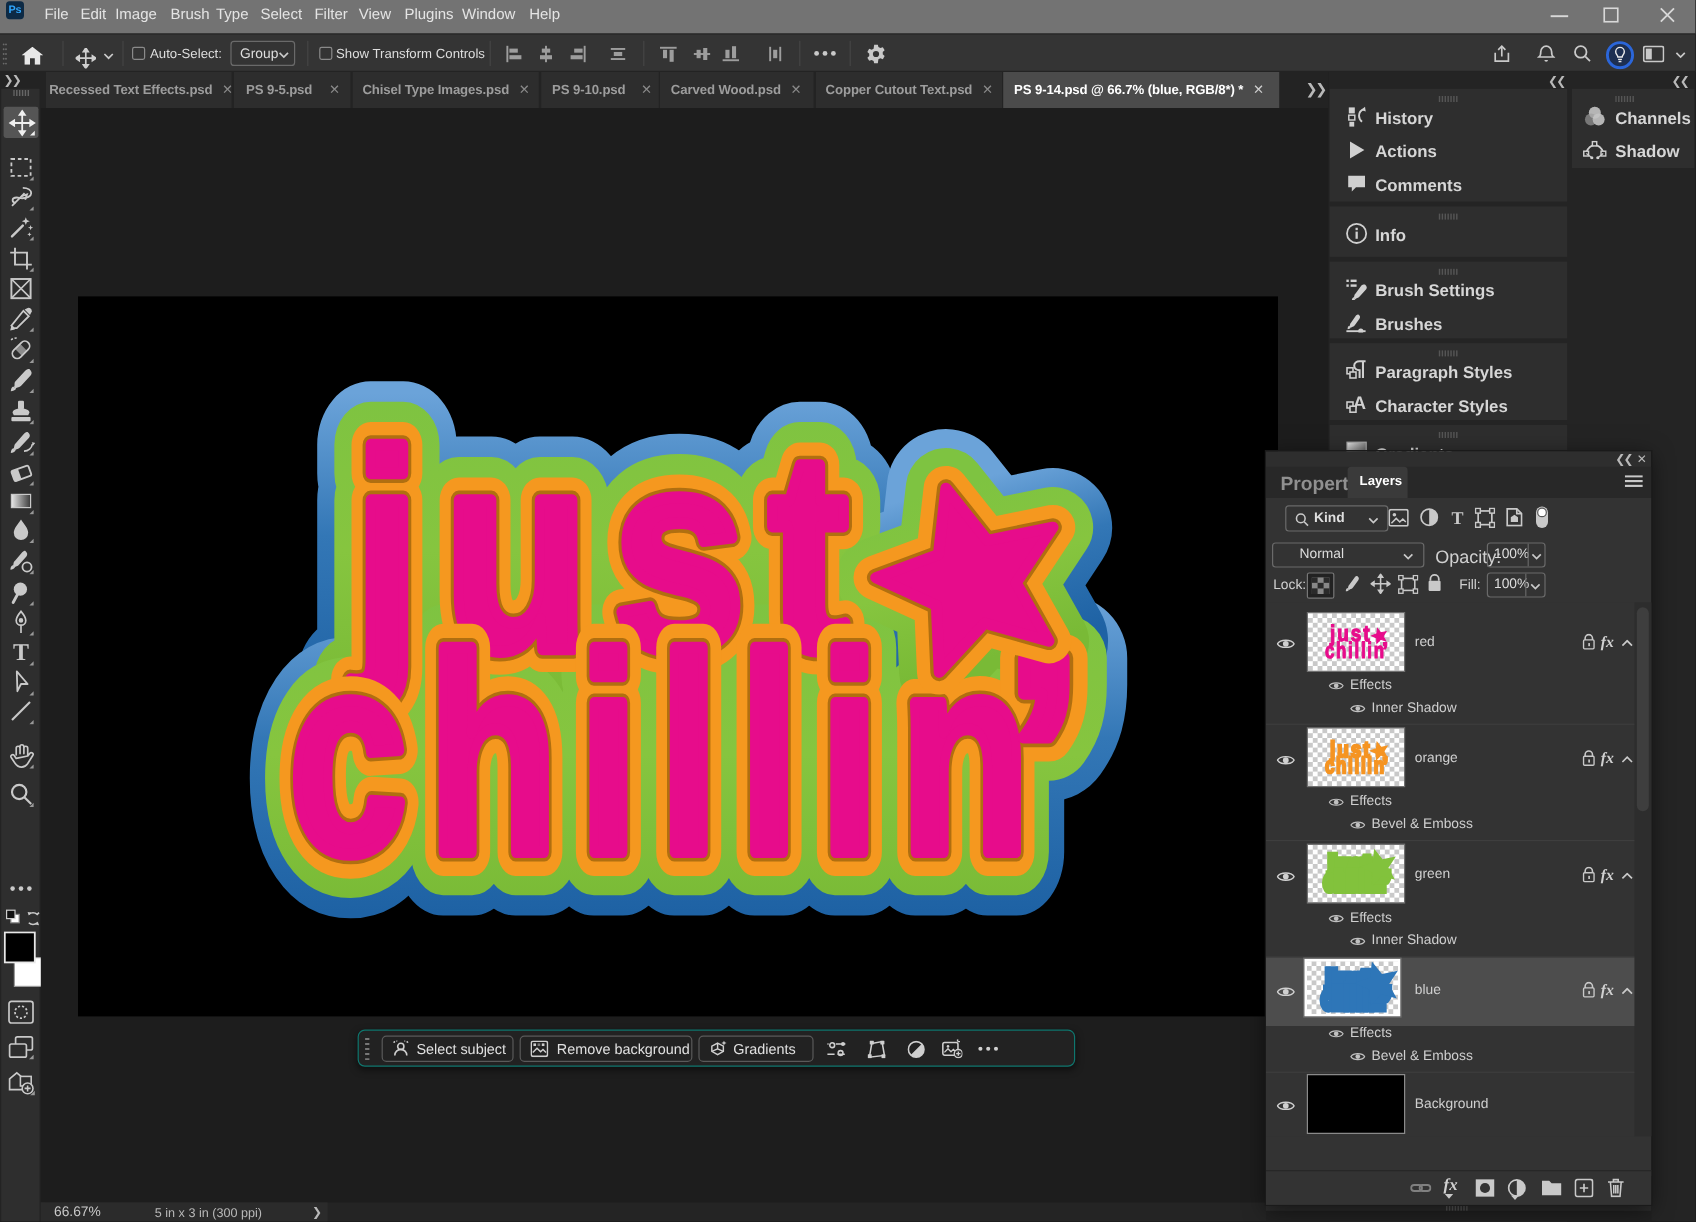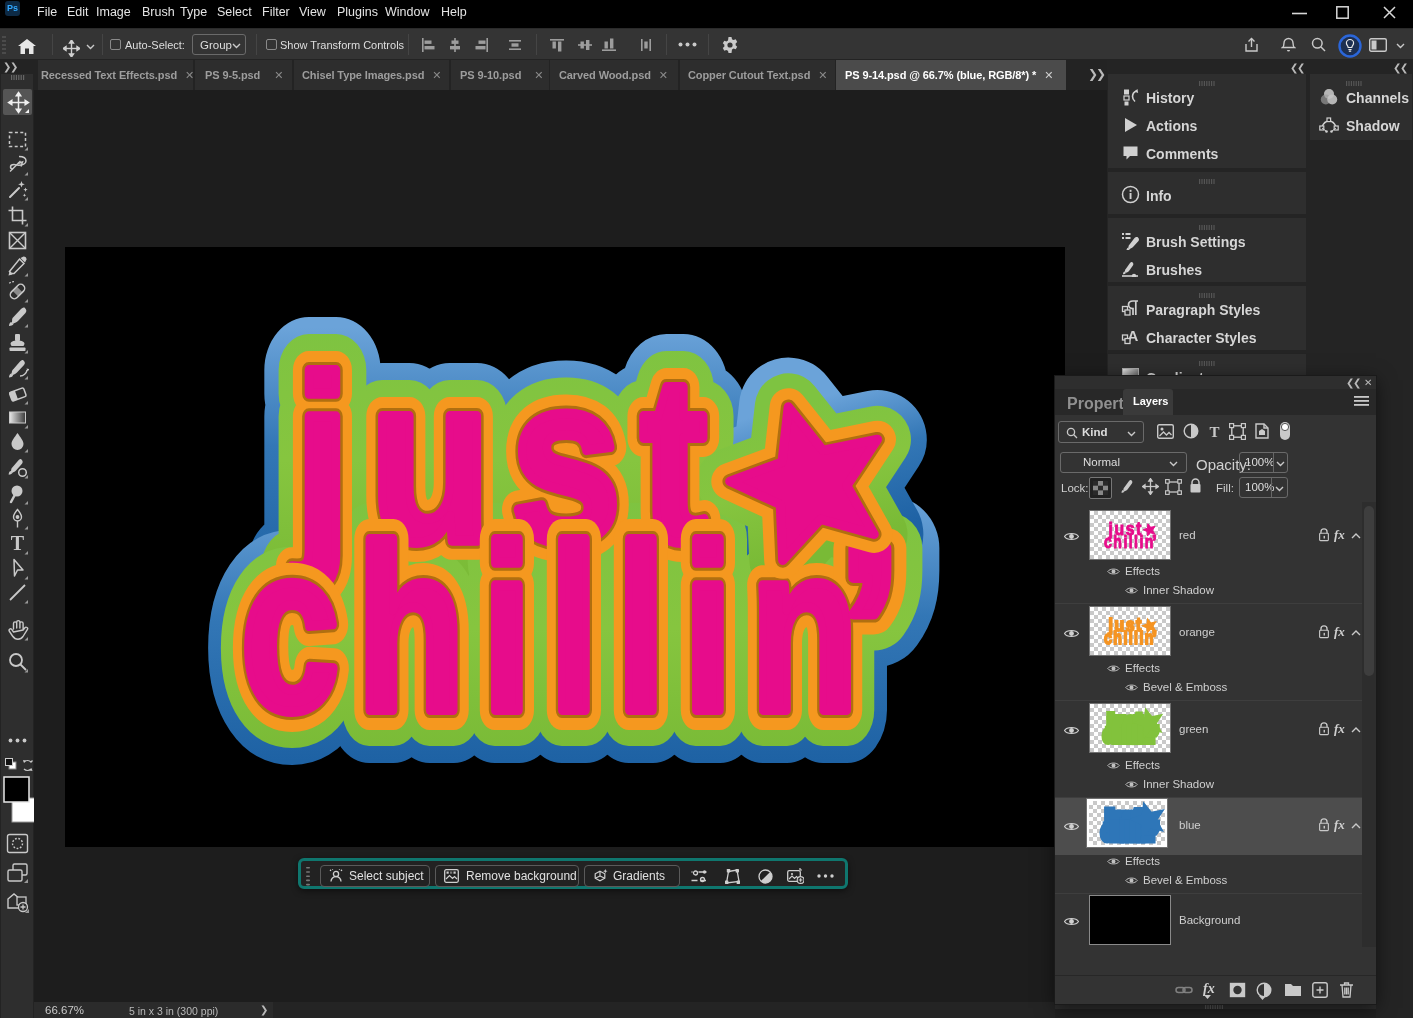--- a/index.html
+++ b/index.html
@@ -1,21 +1,21 @@
 <!DOCTYPE html>
 <html><head>
 <meta charset="utf-8">
 <style>
   * { margin:0; padding:0; box-sizing:border-box; }
   html,body { width:1413px; height:1018px; overflow:hidden; background:#1d1d1d;
     font-family:"Liberation Sans", sans-serif; }
   .abs { position:absolute; }
   #app { position:relative; width:1413px; height:1018px; }
   
-  #menubar { left:0; top:0; width:1413px; height:28px; background:#000000; }
+  #menubar { left:0; top:0; width:1413px; height:28px; background:#737373; }
   #menubar .mi { position:absolute; top:5px; font-size:12.5px; color:#e4e4e4; }
   #pslogo { left:5px; top:1px; width:15px; height:15px; background:#0d2a45; border-radius:3px;
     color:#31a8ff; font-size:9px; font-weight:bold; text-align:center; line-height:15px; }
   
   #optbar { left:0; top:28px; width:1413px; height:32px; background:#343434; border-top:1px solid #2a2a2a; border-bottom:1px solid #232323;}
   .vsep { position:absolute; top:5px; width:1px; height:21px; background:#454545; }
   .cb { position:absolute; width:11px; height:11px; border:1px solid #8a8a8a; border-radius:2px; background:transparent; }
   .optlbl { position:absolute; font-size:11px; color:#dedede; }
   .dropbox { position:absolute; border:1px solid #6a6a6a; border-radius:3px; color:#dedede; font-size:11.5px; }
   
@@ -26,22 +26,22 @@
   .tab.active { background:#4b4b4b; color:#ffffff; }
   .tab.active .x { color:#cfcfcf; }
   
   #leftdock { left:0; top:60px; width:38px; height:958px; background:#232323; }
   #toolpanel { position:absolute; left:1px; top:14px; width:32px; height:944px; background:#2e2e2e; }
   .tool { position:absolute; left:2px; width:23px; height:23px; }
   
   #pasteboard { left:34px; top:90px; width:1073px; height:912px; background:#1d1d1d; }
   #canvas { position:absolute; left:31px; top:157px; width:1000px; height:600px; background:#000; }
   
-  #ctb { position:absolute; left:264px; top:768px; width:550px; height:31px; background:#222222;
-    border:3px solid #0f766e; border-radius:6px; box-shadow:0 2px 6px rgba(0,0,0,.5); }
+  #ctb { position:absolute; left:264px; top:768px; width:598px; height:31px; background:#222222;
+    border:1px solid #0f766e; border-radius:6px; box-shadow:0 2px 6px rgba(0,0,0,.5); }
   .ctbbtn { position:absolute; top:4px; height:22px; border:1px solid #5a5a5a; border-radius:4px;
     color:#e0e0e0; font-size:12px; line-height:20px; }
   
   #statusbar { left:34px; top:1002px; width:1073px; height:16px; background:#242424; }
   #statusleft { position:absolute; left:0; top:0; width:239px; height:16px; background:#2b2b2b; color:#c9c9c9; }
   
   #rightdock { left:1107px; top:60px; width:306px; height:958px; background:#242424; }
   .pgroup { position:absolute; left:1px; width:198px; background:#2e2e2e; }
   .prow { position:relative; height:28px; }
   .prow .plbl { position:absolute; left:38px; top:7px; font-size:14px; font-weight:bold; color:#d6d6d6; }
@@ -773,21 +773,21 @@
       <svg class="abs" style="left:299px;top:7px" width="15" height="12">
           <g fill="#c9c9c9">
             <rect x="0" y="0" width="15" height="1.8"></rect>
             <rect x="0" y="4" width="15" height="1.8"></rect>
             <rect x="0" y="8" width="15" height="1.8"></rect>
           </g>
         </svg>
     </div>
     <div class="abs" style="left:0;top:39px;width:321px;height:565px;background:#333333;">
 
-      <div class="dropbox" style="left:3px;top:6px;width:86px;height:22px;">
+      <div class="dropbox" style="left:16px;top:6px;width:86px;height:22px;">
         <svg style="position:absolute;left:7px;top:5px" width="12" height="12" viewBox="0 0 12 12">
             <g stroke="#c9c9c9" stroke-width="1.3" fill="none">
               <circle cx="5" cy="5" r="3.6"></circle>
               <line x1="7.8" y1="7.8" x2="11" y2="11"></line>
             </g>
           </svg>
         <span style="position:absolute;left:23px;top:4px;font-weight:bold;">Kind</span>
         <svg style="position:absolute;right:7px;top:9px" width="9" height="6" viewBox="0 0 9 6">
             <path d="M1 1 L4.5 4.5 L8 1" stroke="#c9c9c9" stroke-width="1.4" fill="none"></path>
           </svg>

